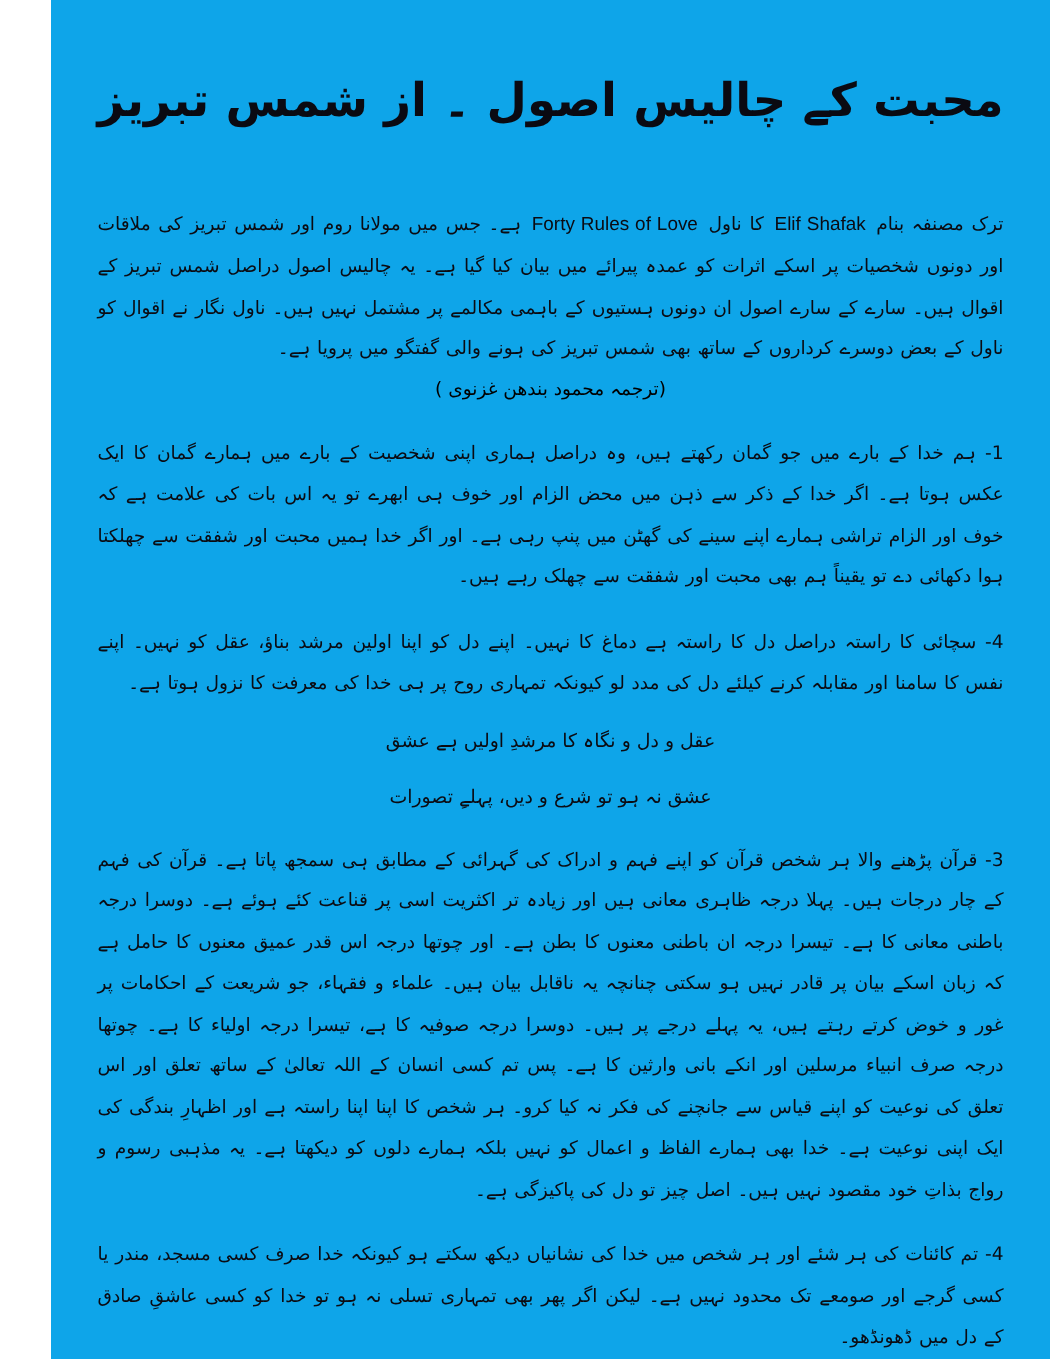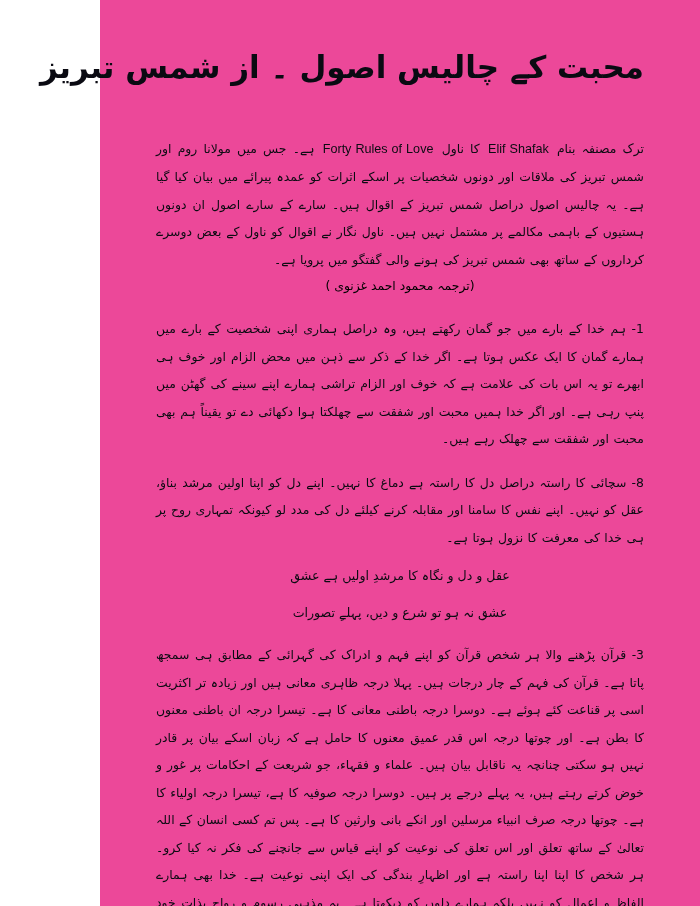--- a/index.html
+++ b/index.html
@@ -10,25 +10,25 @@
   }
   body {
     width: 700px;
     height: 906px;
     overflow: hidden;
     font-family: "DejaVu Sans", sans-serif;
     color: #000000;
   }
   .page {
     position: relative;
-    width: 600px;
+    width: 666px;
     height: 906px;
-    background: #ec4899;
+    background: #0ea5e9;
     box-sizing: border-box;
-    padding: 0 56px;
+    padding: 0 31px;
   }
   .doc-title {
     text-align: center;
     font-family: "DejaVu Sans", sans-serif;
     font-size: 31px;
     font-weight: 700;
     line-height: 1.5;
     letter-spacing: 0.5px;
     color: #0a0a12;
     margin: 0;
@@ -95,29 +95,30 @@
 <body>
 
 <div class="page">
 
   <h1 class="doc-title">محبت کے چالیس اصول ۔ از شمس تبریز</h1>
 
   <div class="body-block">
 
     <p class="para tight">ترک مصنفہ بنام <span class="ltr">Elif Shafak</span> کا ناول <span class="ltr">Forty Rules of Love</span> ہے۔ جس میں مولانا روم اور شمس تبریز کی ملاقات اور دونوں شخصیات پر اسکے اثرات کو عمدہ پیرائے میں بیان کیا گیا ہے۔ یہ چالیس اصول دراصل شمس تبریز کے اقوال ہیں۔ سارے کے سارے اصول ان دونوں ہستیوں کے باہمی مکالمے پر مشتمل نہیں ہیں۔ ناول نگار نے اقوال کو ناول کے بعض دوسرے کرداروں کے ساتھ بھی شمس تبریز کی ہونے والی گفتگو میں پرویا ہے۔</p>
 
-    <p class="credit-line">(ترجمہ محمود احمد غزنوی )</p>
+    <p class="credit-line">(ترجمہ محمود بندھن غزنوی )</p>
 
     <p class="para">1- ہم خدا کے بارے میں جو گمان رکھتے ہیں، وہ دراصل ہماری اپنی شخصیت کے بارے میں ہمارے گمان کا ایک عکس ہوتا ہے۔ اگر خدا کے ذکر سے ذہن میں محض الزام اور خوف ہی ابھرے تو یہ اس بات کی علامت ہے کہ خوف اور الزام تراشی ہمارے اپنے سینے کی گھٹن میں پنپ رہی ہے۔ اور اگر خدا ہمیں محبت اور شفقت سے چھلکتا ہوا دکھائی دے تو یقیناً ہم بھی محبت اور شفقت سے چھلک رہے ہیں۔</p>
 
-    <p class="para">8- سچائی کا راستہ دراصل دل کا راستہ ہے دماغ کا نہیں۔ اپنے دل کو اپنا اولین مرشد بناؤ، عقل کو نہیں۔ اپنے نفس کا سامنا اور مقابلہ کرنے کیلئے دل کی مدد لو کیونکہ تمہاری روح پر ہی خدا کی معرفت کا نزول ہوتا ہے۔</p>
+    <p class="para">4- سچائی کا راستہ دراصل دل کا راستہ ہے دماغ کا نہیں۔ اپنے دل کو اپنا اولین مرشد بناؤ، عقل کو نہیں۔ اپنے نفس کا سامنا اور مقابلہ کرنے کیلئے دل کی مدد لو کیونکہ تمہاری روح پر ہی خدا کی معرفت کا نزول ہوتا ہے۔</p>
 
     <div class="verse-block">
       <p class="verse">عقل و دل و نگاہ کا مرشدِ اولیں ہے عشق</p>
       <p class="verse">عشق نہ ہو تو شرع و دیں، پہلےِ تصورات</p>
     </div>
 
     <p class="para">3- قرآن پڑھنے والا ہر شخص قرآن کو اپنے فہم و ادراک کی گہرائی کے مطابق ہی سمجھ پاتا ہے۔ قرآن کی فہم کے چار درجات ہیں۔ پہلا درجہ ظاہری معانی ہیں اور زیادہ تر اکثریت اسی پر قناعت کئے ہوئے ہے۔ دوسرا درجہ باطنی معانی کا ہے۔ تیسرا درجہ ان باطنی معنوں کا بطن ہے۔ اور چوتھا درجہ اس قدر عمیق معنوں کا حامل ہے کہ زبان اسکے بیان پر قادر نہیں ہو سکتی چنانچہ یہ ناقابل بیان ہیں۔ علماء و فقہاء، جو شریعت کے احکامات پر غور و خوض کرتے رہتے ہیں، یہ پہلے درجے پر ہیں۔ دوسرا درجہ صوفیہ کا ہے، تیسرا درجہ اولیاء کا ہے۔ چوتھا درجہ صرف انبیاء مرسلین اور انکے بانی وارثین کا ہے۔ پس تم کسی انسان کے اللہ تعالیٰ کے ساتھ تعلق اور اس تعلق کی نوعیت کو اپنے قیاس سے جانچنے کی فکر نہ کیا کرو۔ ہر شخص کا اپنا اپنا راستہ ہے اور اظہارِ بندگی کی ایک اپنی نوعیت ہے۔ خدا بھی ہمارے الفاظ و اعمال کو نہیں بلکہ ہمارے دلوں کو دیکھتا ہے۔ یہ مذہبی رسوم و رواج بذاتِ خود مقصود نہیں ہیں۔ اصل چیز تو دل کی پاکیزگی ہے۔</p>
 
+    <p class="para">4- تم کائنات کی ہر شئے اور ہر شخص میں خدا کی نشانیاں دیکھ سکتے ہو کیونکہ خدا صرف کسی مسجد، مندر یا کسی گرجے اور صومعے تک محدود نہیں ہے۔ لیکن اگر پھر بھی تمہاری تسلی نہ ہو تو خدا کو کسی عاشقِ صادق کے دل میں ڈھونڈھو۔</p>
 
 
   </div>
 </div>
 
 </body></html>

